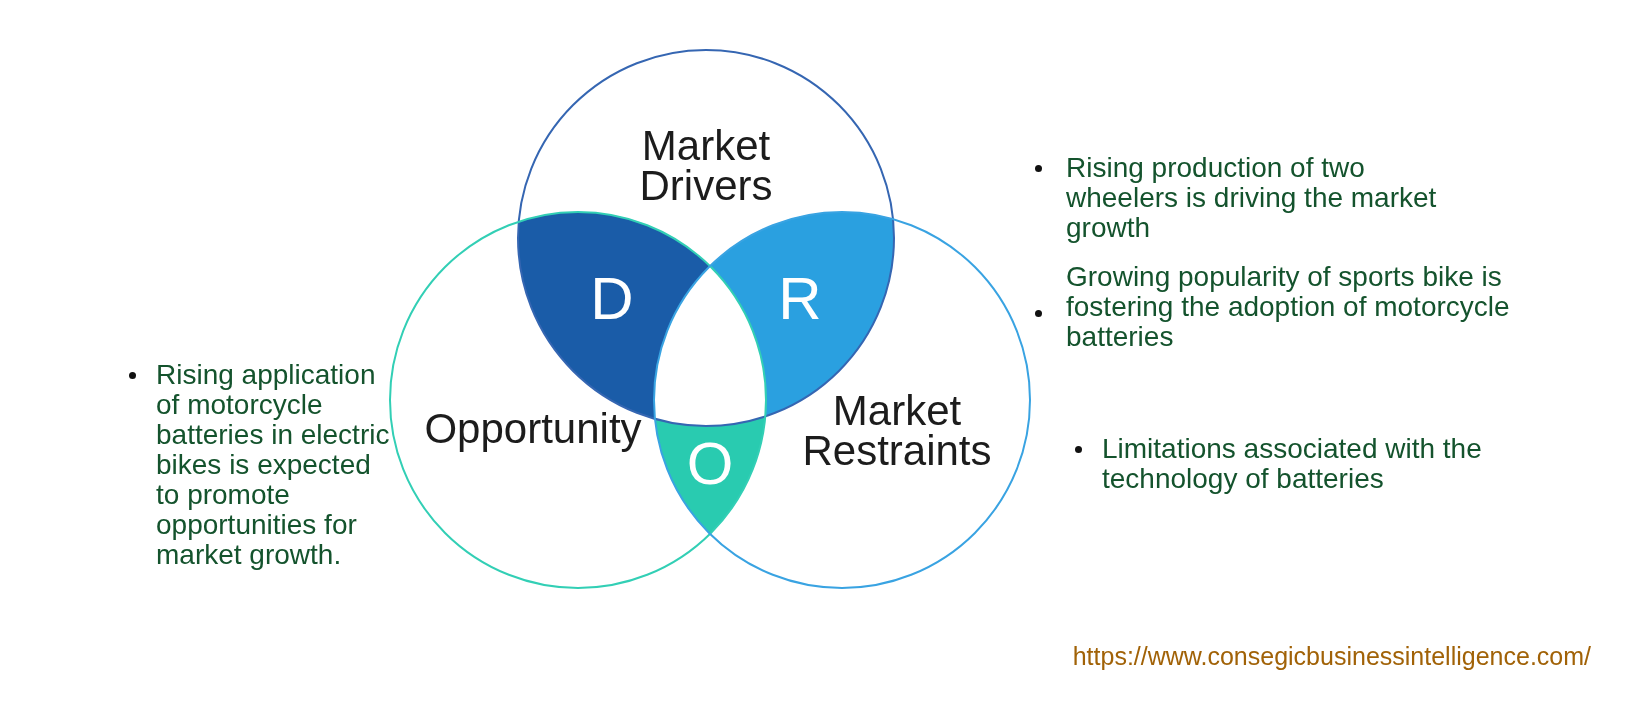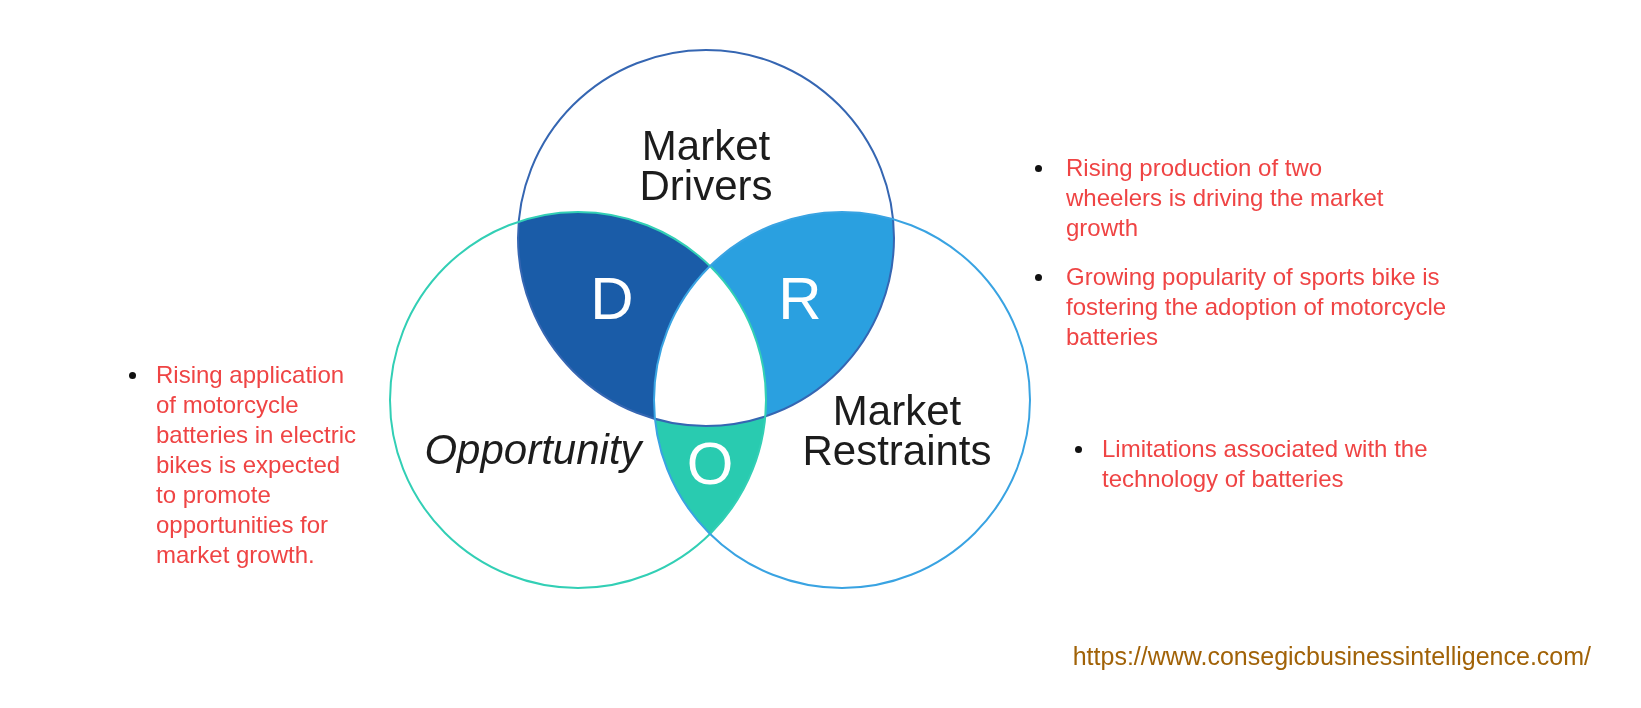--- a/index.html
+++ b/index.html
@@ -39,22 +39,22 @@
   }
   .bullet-dot {
     width: 7px;
     height: 7px;
     border-radius: 50%;
     background: #111111;
     margin-top: 12px;
     flex: 0 0 auto;
   }
   .bullet-text {
-    color: #ef4444;
-    font-size: 24px;
+    color: #14532d;
+    font-size: 28px;
     line-height: 30px;
     font-weight: 500;
     white-space: pre-line;
   }
   .bullet-item.right-gap .bullet-dot { margin-right: 24px; }
   .bullet-item.left-gap  .bullet-dot { margin-right: 20px; }
 
   .source-url {
     position: absolute;
     top: 641px;
@@ -105,21 +105,21 @@
       <circle cx="842" cy="400" r="188" fill="#29CBB0"></circle>
     </g>
 
     <circle cx="706" cy="238" r="188" fill="none" stroke-width="2" stroke="#3566B2"></circle>
     <circle cx="578" cy="400" r="188" fill="none" stroke-width="2" stroke="#32CFB5"></circle>
     <circle cx="842" cy="400" r="188" fill="none" stroke-width="2" stroke="#39A3E2"></circle>
   </svg>
 
   <div class="circle-label" style="left:706px; top:126px;">Market
 Drivers</div>
-  <div class="circle-label" style="left:533px; top:430px;font-style:italic;">Opportunity</div>
+  <div class="circle-label" style="left:533px; top:409px;">Opportunity</div>
   <div class="circle-label" style="left:897px; top:391px;">Market
 Restraints</div>
 
   <div class="region-letter" style="left:612px; top:299px;">D</div>
   <div class="region-letter" style="left:800px; top:299px;">R</div>
   <div class="region-letter" style="left:710px; top:464px;">O</div>
 
   <div class="bullet-item left-gap" style="left:129px; top:352px;margin-top:8px;">
     <span class="bullet-dot"></span>
     <span class="bullet-text">Rising application
@@ -131,21 +131,21 @@
 market growth.</span>
   </div>
 
   <div class="bullet-item right-gap" style="left:1035px; top:153px;">
     <span class="bullet-dot"></span>
     <span class="bullet-text">Rising production of two
 wheelers is driving the market
 growth</span>
   </div>
 
-  <div class="bullet-item right-gap" style="left:1035px; top:262px;">
+  <div class="bullet-item right-gap" style="left:1035px; top:262px;align-items:center;">
     <span class="bullet-dot"></span>
     <span class="bullet-text">Growing popularity of sports bike is
 fostering the adoption of motorcycle
 batteries</span>
   </div>
 
   <div class="bullet-item left-gap" style="left:1075px; top:434px;">
     <span class="bullet-dot"></span>
     <span class="bullet-text">Limitations associated with the
 technology of batteries</span>

